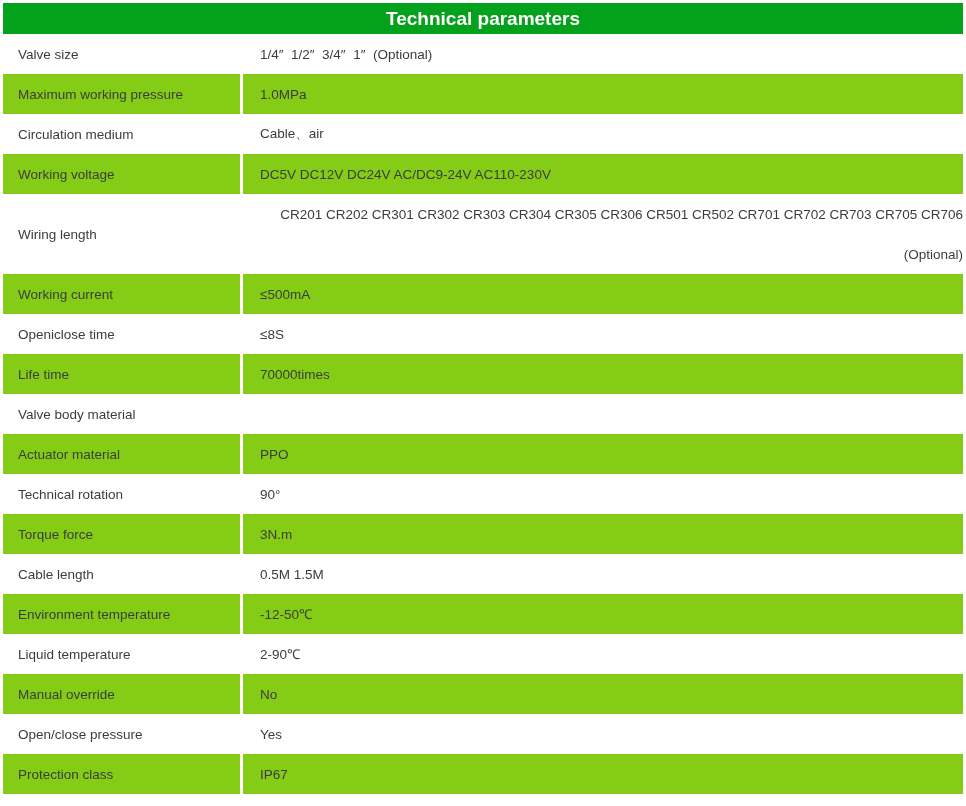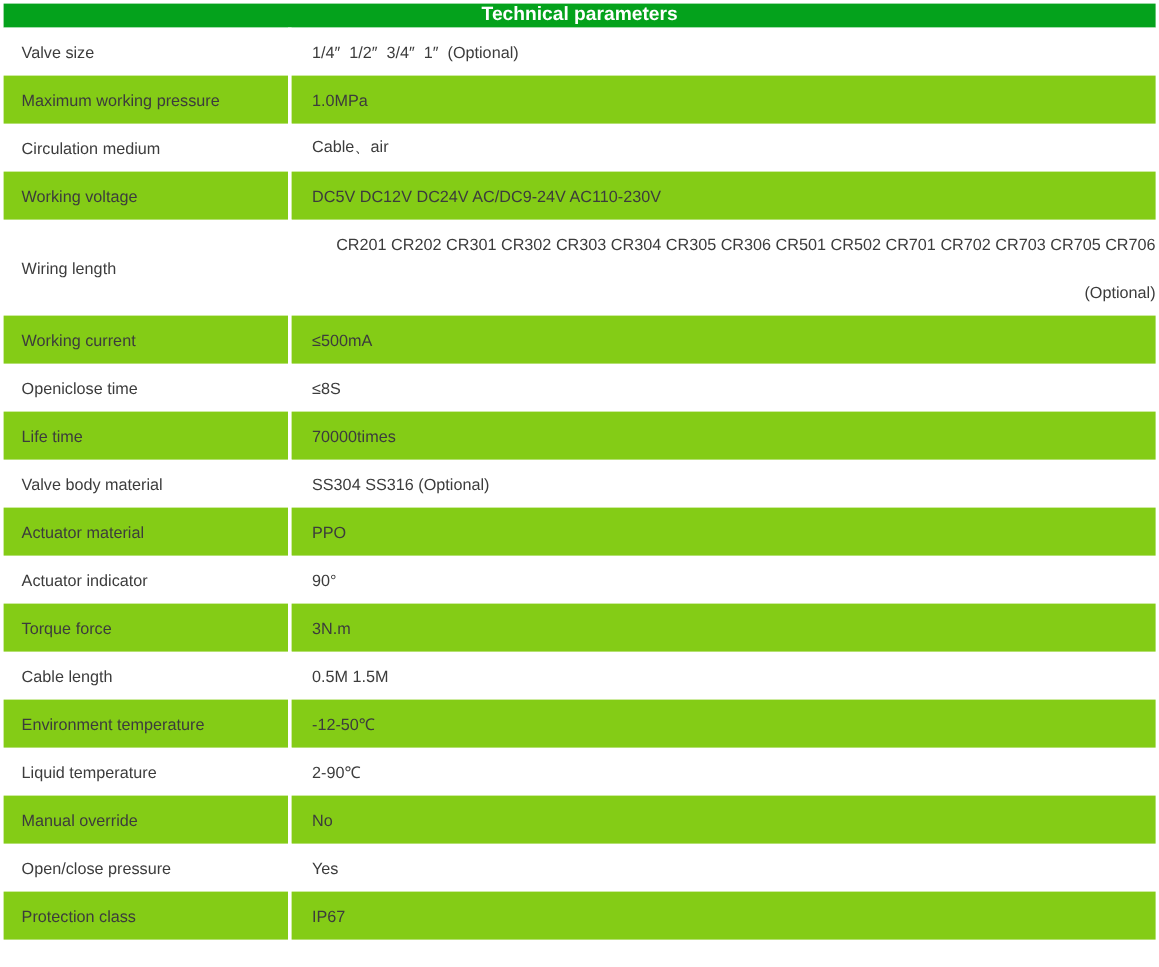--- a/index.html
+++ b/index.html
@@ -16,25 +16,25 @@
     color: #3c3c3c;
     -webkit-font-smoothing: antialiased;
   }
   .table-wrap {
     position: absolute;
     top: 3px;
     left: 3px;
     right: 3px;
   }
   .table-header {
-    height: 20px;
+    height: 31px;
     background: #04a21c;
     color: #ffffff;
     font-weight: bold;
-    font-size: 16px;
+    font-size: 19px;
     display: flex;
     align-items: center;
     justify-content: center;
   }
   .row {
     display: flex;
     min-height: 40px;
     background: #ffffff;
   }
   .row.tall { min-height: 80px; }
@@ -129,31 +129,30 @@
 
   <div class="row gray">
     <div class="cell label">Life time</div>
     <div class="divider"></div>
     <div class="cell value">70000times</div>
   </div>
 
   <div class="row">
     <div class="cell label">Valve body material</div>
     <div class="divider"></div>
-    <div class="cell value">SS304 SS316 (Optional)</div>
   </div>
 
   <div class="row gray">
     <div class="cell label">Actuator material</div>
     <div class="divider"></div>
     <div class="cell value">PPO</div>
   </div>
 
   <div class="row">
-    <div class="cell label">Actuator indicator</div>
+    <div class="cell label">Technical rotation</div>
     <div class="divider"></div>
     <div class="cell value">90°</div>
   </div>
 
   <div class="row gray">
     <div class="cell label">Torque force</div>
     <div class="divider"></div>
     <div class="cell value">3N.m</div>
   </div>
 

